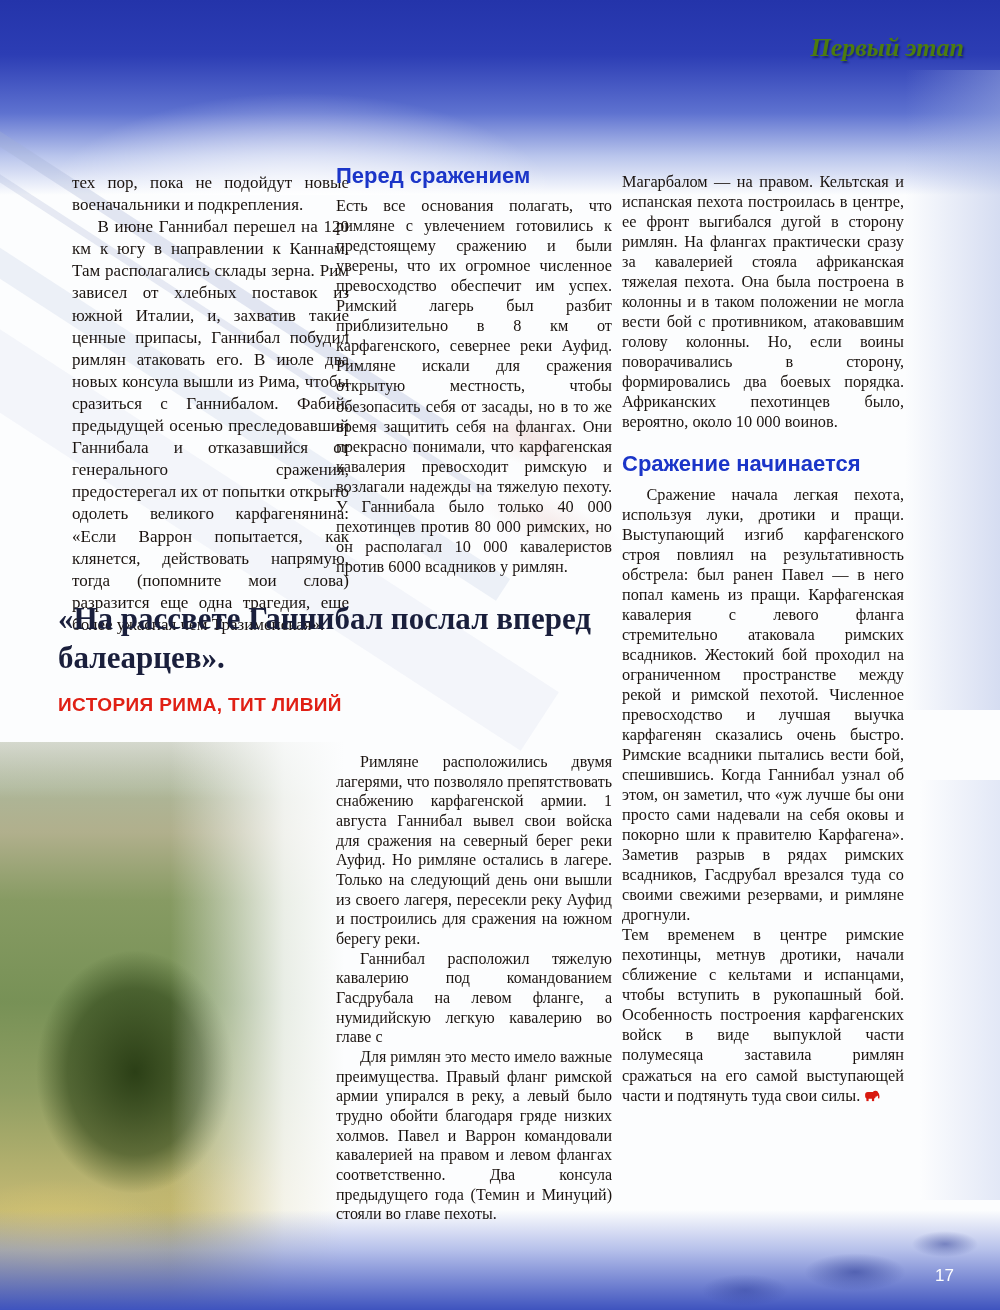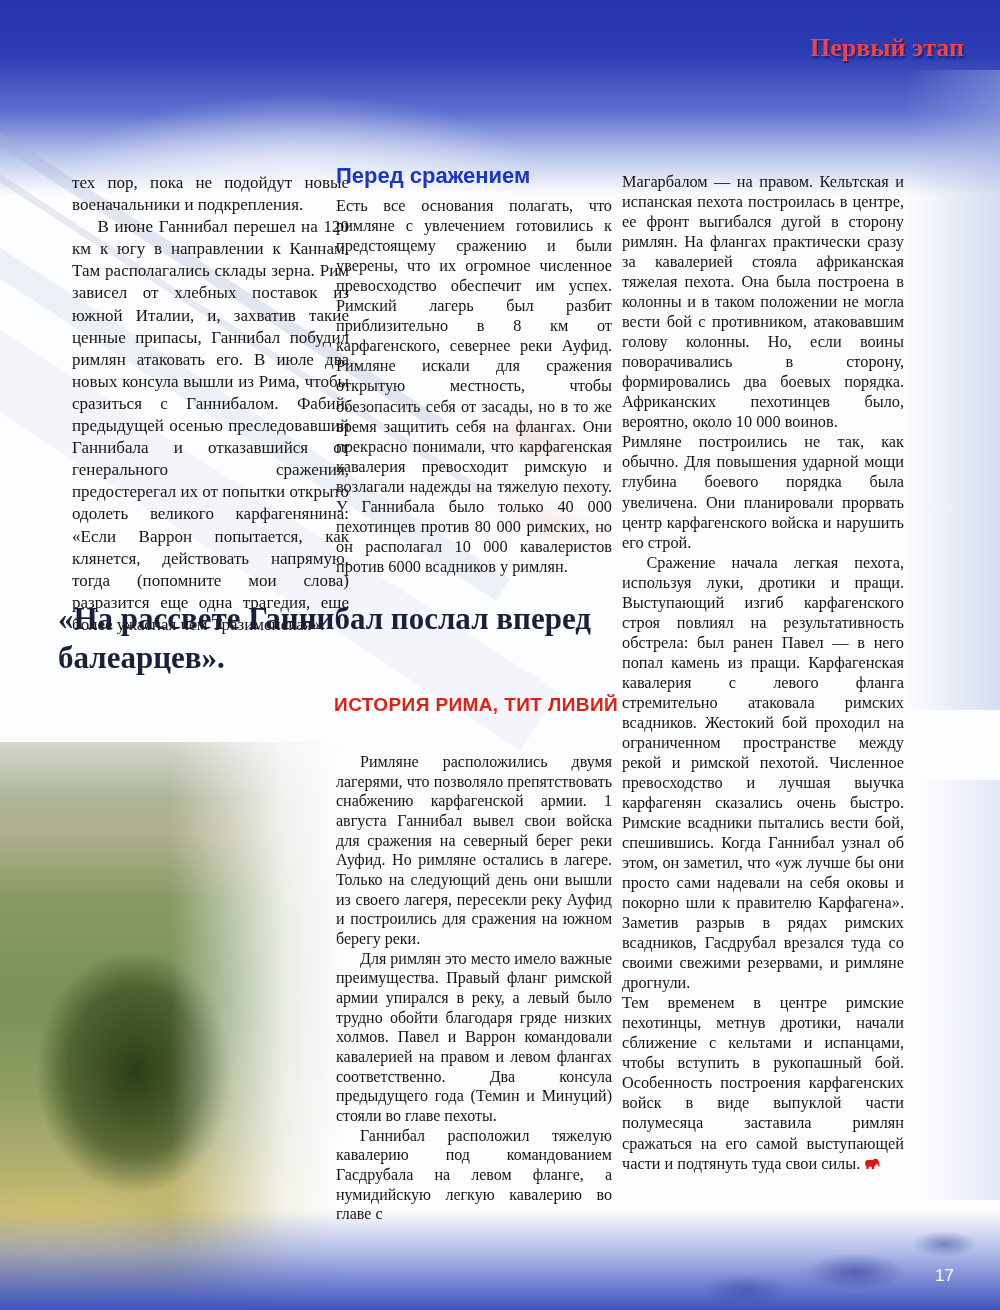--- a/index.html
+++ b/index.html
@@ -58,43 +58,43 @@
     position:absolute;left:0;bottom:0;width:1000px;height:100px;z-index:5;
     background:
       radial-gradient(70px 26px at 855px 62px, rgba(28,44,138,0.5), transparent 72%),
       radial-gradient(46px 18px at 945px 34px, rgba(28,44,138,0.45), transparent 72%),
       radial-gradient(60px 22px at 745px 80px, rgba(28,44,138,0.35), transparent 72%),
       linear-gradient(180deg, rgba(255,255,255,0) 0%, rgba(124,142,218,0.55) 40%, #3e53be 100%);
   }
   
   .page-header{
     position:absolute;top:33px;right:36px;z-index:10;
-    font-family:"Liberation Serif",serif;font-weight:bold;
-    font-size:26px;color:#ef4444;text-shadow:1.5px 2px 2px rgba(12,22,90,0.65);
+    font-family:"Liberation Serif",serif;font-style:italic;font-weight:bold;
+    font-size:26px;color:#4d7c0f;text-shadow:1.5px 2px 2px rgba(12,22,90,0.65);
   }
   .col{position:absolute;z-index:10;color:#1a130f;text-align:justify;}
   .col p{margin:0;}
   p.indent{text-indent:1.5em;}
   #col-left{left:52px;top:172px;width:277px;font-size:17px;line-height:1.30;margin-left:20px;}
   #col-mid-top{left:336px;top:164px;width:276px;font-size:16.3px;line-height:1.23;}
   #col-mid-bot{left:336px;top:752px;width:276px;font-size:16px;line-height:1.23;}
   #col-right{left:622px;top:172px;width:282px;font-size:16.3px;line-height:1.23;}
   h2.section{
     font-family:"Liberation Sans",sans-serif;font-weight:bold;color:#1b35c8;
     font-size:22px;line-height:1.1;margin:0 0 8px 0;text-align:left;
   }
   h2.section.mid-gap{margin-top:20px;}
   .quote-block{position:absolute;left:58px;top:599px;width:560px;z-index:10;}
   .quote-text{
     font-family:"Liberation Serif",serif;font-weight:bold;
     font-size:31px;line-height:1.27;color:#1a1f3c;
   }
   .quote-attrib{
     font-family:"Liberation Sans",sans-serif;font-weight:bold;
-    color:#e02015;font-size:19px;text-align:right;margin-top:16px;letter-spacing:0.4px;
+    color:#e02015;font-size:19px;text-align:left;margin-top:16px;letter-spacing:0.4px;
   }
   .page-number{
     position:absolute;right:46px;bottom:24px;z-index:10;
     color:#ffffff;font-family:"Liberation Sans",sans-serif;font-size:17px;
   }
   .elephant{display:inline-block;width:17px;height:13px;vertical-align:-1px;margin-left:3px;}
   .elephant svg{display:block;width:100%;height:100%;}
 </style>
 </head>
 <body>
@@ -122,27 +122,27 @@
   <p>Есть все основания полагать, что римляне с увлечением готовились к предстоящему сражению и были уверены, что их огромное численное превосходство обеспечит им успех. Римский лагерь был разбит приблизительно в 8 км от карфагенского, севернее реки Ауфид. Римляне искали для сражения открытую местность, чтобы обезопасить себя от засады, но в то же время защитить себя на флангах. Они прекрасно понимали, что карфагенская кавалерия превосходит римскую и возлагали надежды на тяжелую пехоту. У Ганнибала было только 40 000 пехотинцев против 80 000 римских, но он располагал 10 000 кавалеристов против 6000 всадников у римлян.</p>
 </div>
 
 <div class="quote-block">
   <div class="quote-text">«На рассвете Ганнибал послал вперед балеарцев».</div>
   <div class="quote-attrib">ИСТОРИЯ РИМА, ТИТ ЛИВИЙ</div>
 </div>
 
 <div class="col" id="col-mid-bot">
   <p class="indent">Римляне расположились двумя лагерями, что позволяло препятствовать снабжению карфагенской армии. 1 августа Ганнибал вывел свои войска для сражения на северный берег реки Ауфид. Но римляне остались в лагере. Только на следующий день они вышли из своего лагеря, пересекли реку Ауфид и построились для сражения на южном берегу реки.</p>
+  <p class="indent">Ганнибал расположил тяжелую кавалерию под командованием Гасдрубала на левом фланге, а нумидийскую легкую кавалерию во главе с</p>
   <p class="indent">Для римлян это место имело важные преимущества. Правый фланг римской армии упирался в реку, а левый было трудно обойти благодаря гряде низких холмов. Павел и Варрон командовали кавалерией на правом и левом флангах соответственно. Два консула предыдущего года (Темин и Минуций) стояли во главе пехоты.</p>
-  <p class="indent">Ганнибал расположил тяжелую кавалерию под командованием Гасдрубала на левом фланге, а нумидийскую легкую кавалерию во главе с</p>
 </div>
 
 <div class="col" id="col-right">
   <p>Магарбалом — на правом. Кельтская и испанская пехота построилась в центре, ее фронт выгибался дугой в сторону римлян. На флангах практически сразу за кавалерией стояла африканская тяжелая пехота. Она была построена в колонны и в таком положении не могла вести бой с противником, атаковавшим голову колонны. Но, если воины поворачивались в сторону, формировались два боевых порядка. Африканских пехотинцев было, вероятно, около 10 000 воинов.</p>
-  <p>Римляне построились не так, как обычно. Для повышения ударной мощи глубина боевого порядка была увеличена. Они планировали прорвать центр карфагенского войска и нарушить его строй.</p>
+  <h2 class="section mid-gap">Сражение начинается</h2>
   <p class="indent">Сражение начала легкая пехота, используя луки, дротики и пращи. Выступающий изгиб карфагенского строя повлиял на результативность обстрела: был ранен Павел — в него попал камень из пращи. Карфагенская кавалерия с левого фланга стремительно атаковала римских всадников. Жестокий бой проходил на ограниченном пространстве между рекой и римской пехотой. Численное превосходство и лучшая выучка карфагенян сказались очень быстро. Римские всадники пытались вести бой, спешившись. Когда Ганнибал узнал об этом, он заметил, что «уж лучше бы они просто сами надевали на себя оковы и покорно шли к правителю Карфагена». Заметив разрыв в рядах римских всадников, Гасдрубал врезался туда со своими свежими резервами, и римляне дрогнули.</p>
   <p><span>Тем временем в центре римские пехотинцы, метнув дротики, начали сближение с кельтами и испанцами, чтобы вступить в рукопашный бой. Особенность построения карфагенских войск в виде выпуклой части полумесяца заставила римлян сражаться на его самой выступающей части и подтянуть туда свои силы.</span><span class="elephant"><svg viewBox="0 0 20 14" xmlns="http://www.w3.org/2000/svg" fill="#d81a10">
           <rect x="2.5" y="2.8" width="12.5" height="8" rx="3.2"></rect>
           <rect x="4" y="8" width="2.6" height="5.6"></rect>
           <rect x="10.5" y="8" width="2.6" height="5.6"></rect>
           <circle cx="14.6" cy="4.8" r="3.4"></circle>
           <path d="M17.2 3.6 q3 1.4 1.9 7 l-1.6 -0.4 q0.9 -4 -1.1 -5.2 z"></path>
         </svg></span></p>
 </div>
 

